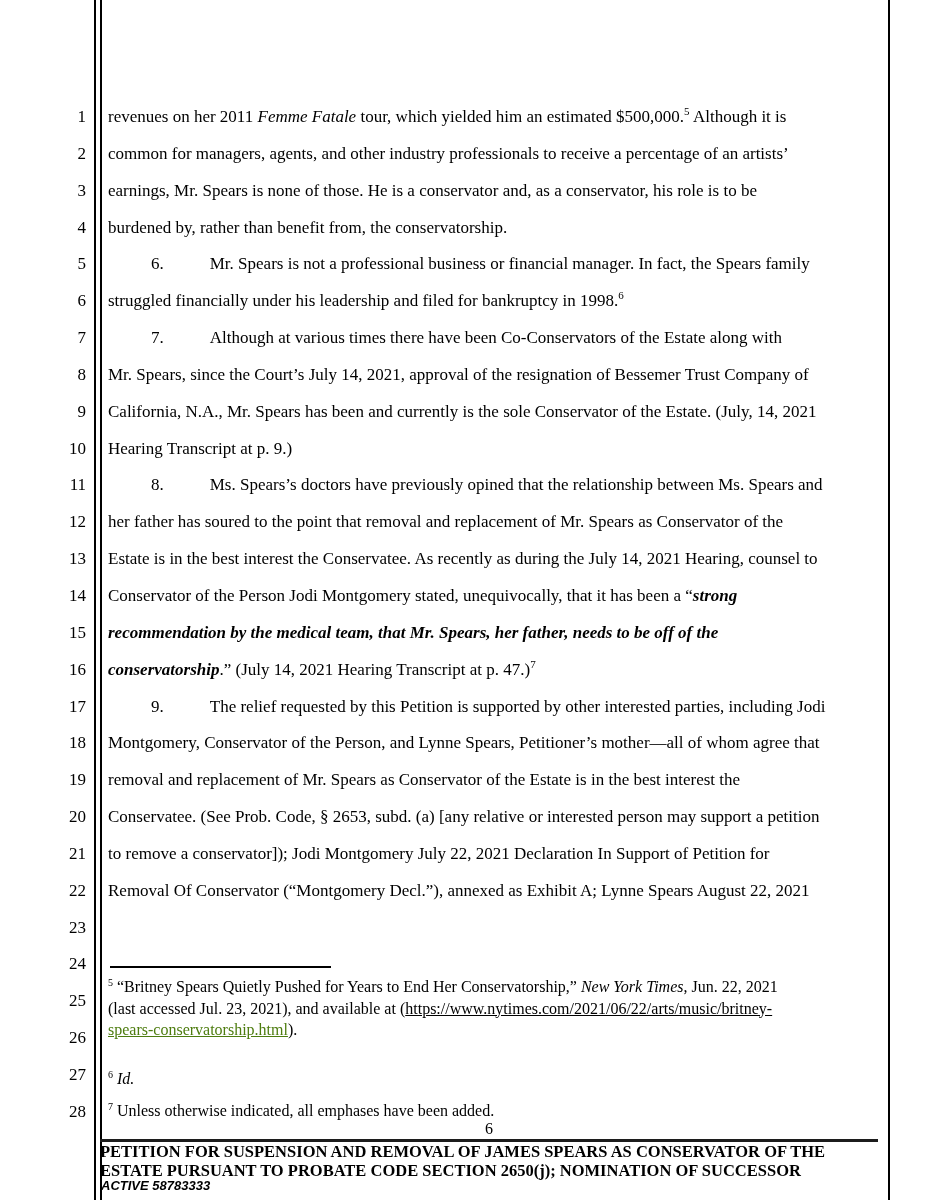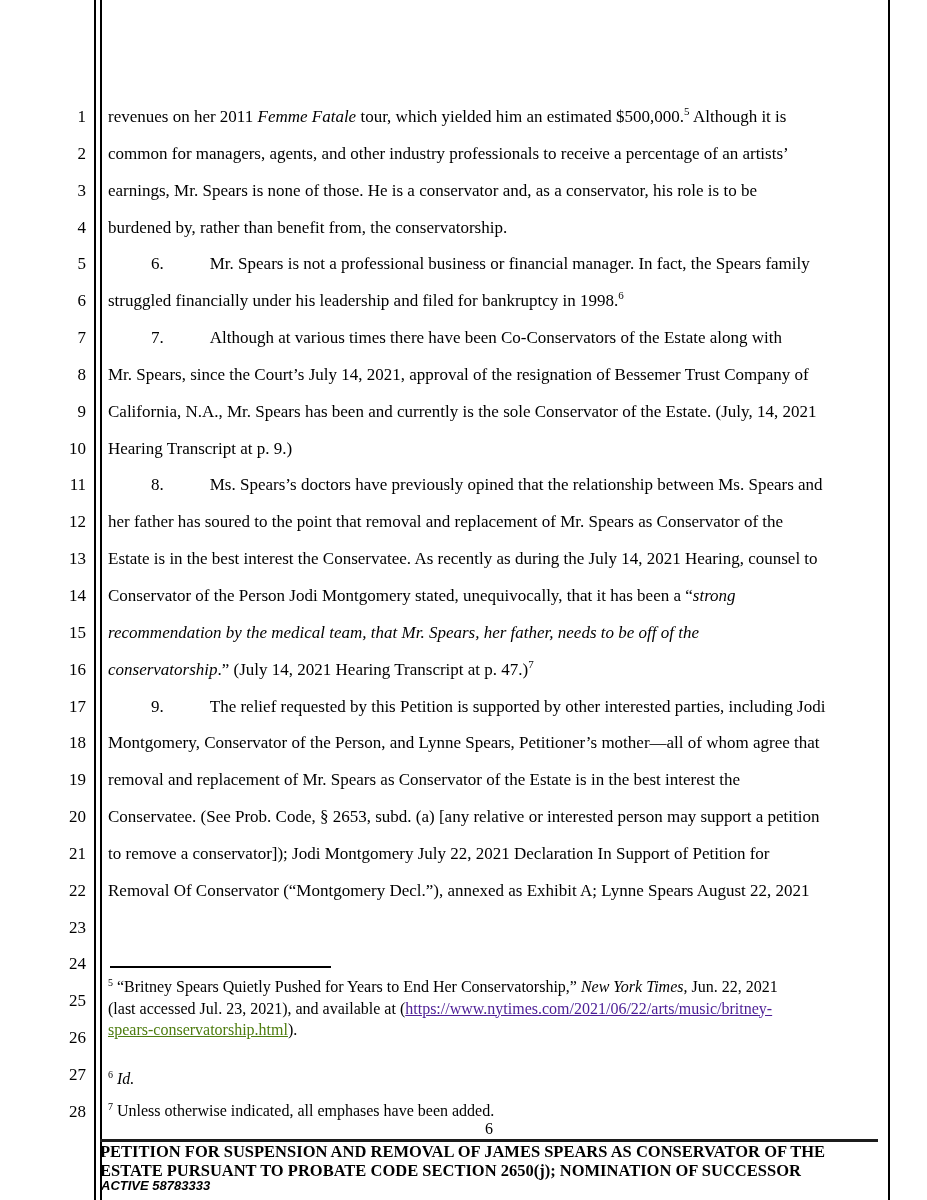--- a/index.html
+++ b/index.html
@@ -23,21 +23,21 @@
   }
   .line-no { height: 36.85px; line-height: 36.85px; }
 
   .body-col {
     position: absolute; top: 99px; left: 108px; width: 776px;
     font-size: 17px;
   }
   .body-line { height: 36.85px; line-height: 36.85px; white-space: nowrap; }
 
   .it  { font-style: italic; }
-  .bi  { font-style: italic; font-weight: normal; text-align: right; }
+  .bi  { font-style: italic; font-weight: bold; text-align: right; }
   .sup { vertical-align: super; font-size: 11px; line-height: 0; }
   .fnmark { vertical-align: super; font-size: 10px; line-height: 0; }
   .link { text-decoration: underline; cursor: pointer; }
   .tab { display: inline-block; width: 43px; }
   .gap { display: inline-block; width: 46px; }
 
   .fn-separator {
     position: absolute; top: 966px; left: 110px;
     width: 221px; height: 2px; background: #000;
   }
@@ -135,21 +135,21 @@
       <div class="body-line"></div>
       <div class="body-line"></div>
       <div class="body-line"></div>
       <div class="body-line"></div>
     </div>
 
   <div class="fn-separator"></div>
 
   <div class="footnote" id="footnote-5">
       <div class="fn-line"><span class="fnmark">5</span><span> “Britney Spears Quietly Pushed for Years to End Her Conservatorship,” </span><span class="it">New York Times</span><span>, Jun. 22, 2021</span></div>
-      <div class="fn-line"><span>(last accessed Jul. 23, 2021), and available at (</span><span class="link" style="color: #4c1d95;">https://www.nytimes.com/2021/06/22/arts/music/britney-</span></div>
+      <div class="fn-line"><span>(last accessed Jul. 23, 2021), and available at (</span><span class="link" style="color: #000000;">https://www.nytimes.com/2021/06/22/arts/music/britney-</span></div>
       <div class="fn-line"><span class="link" style="color: #4d7c0f;">spears-conservatorship.html</span><span>).</span></div>
     </div>
   <div class="footnote" id="footnote-6">
       <div class="fn-line"><span class="fnmark">6</span><span> </span><span class="it">Id.</span></div>
     </div>
   <div class="footnote" id="footnote-7">
       <div class="fn-line"><span class="fnmark">7</span><span> Unless otherwise indicated, all emphases have been added.</span></div>
     </div>
 
   <div class="page-number">6</div>

